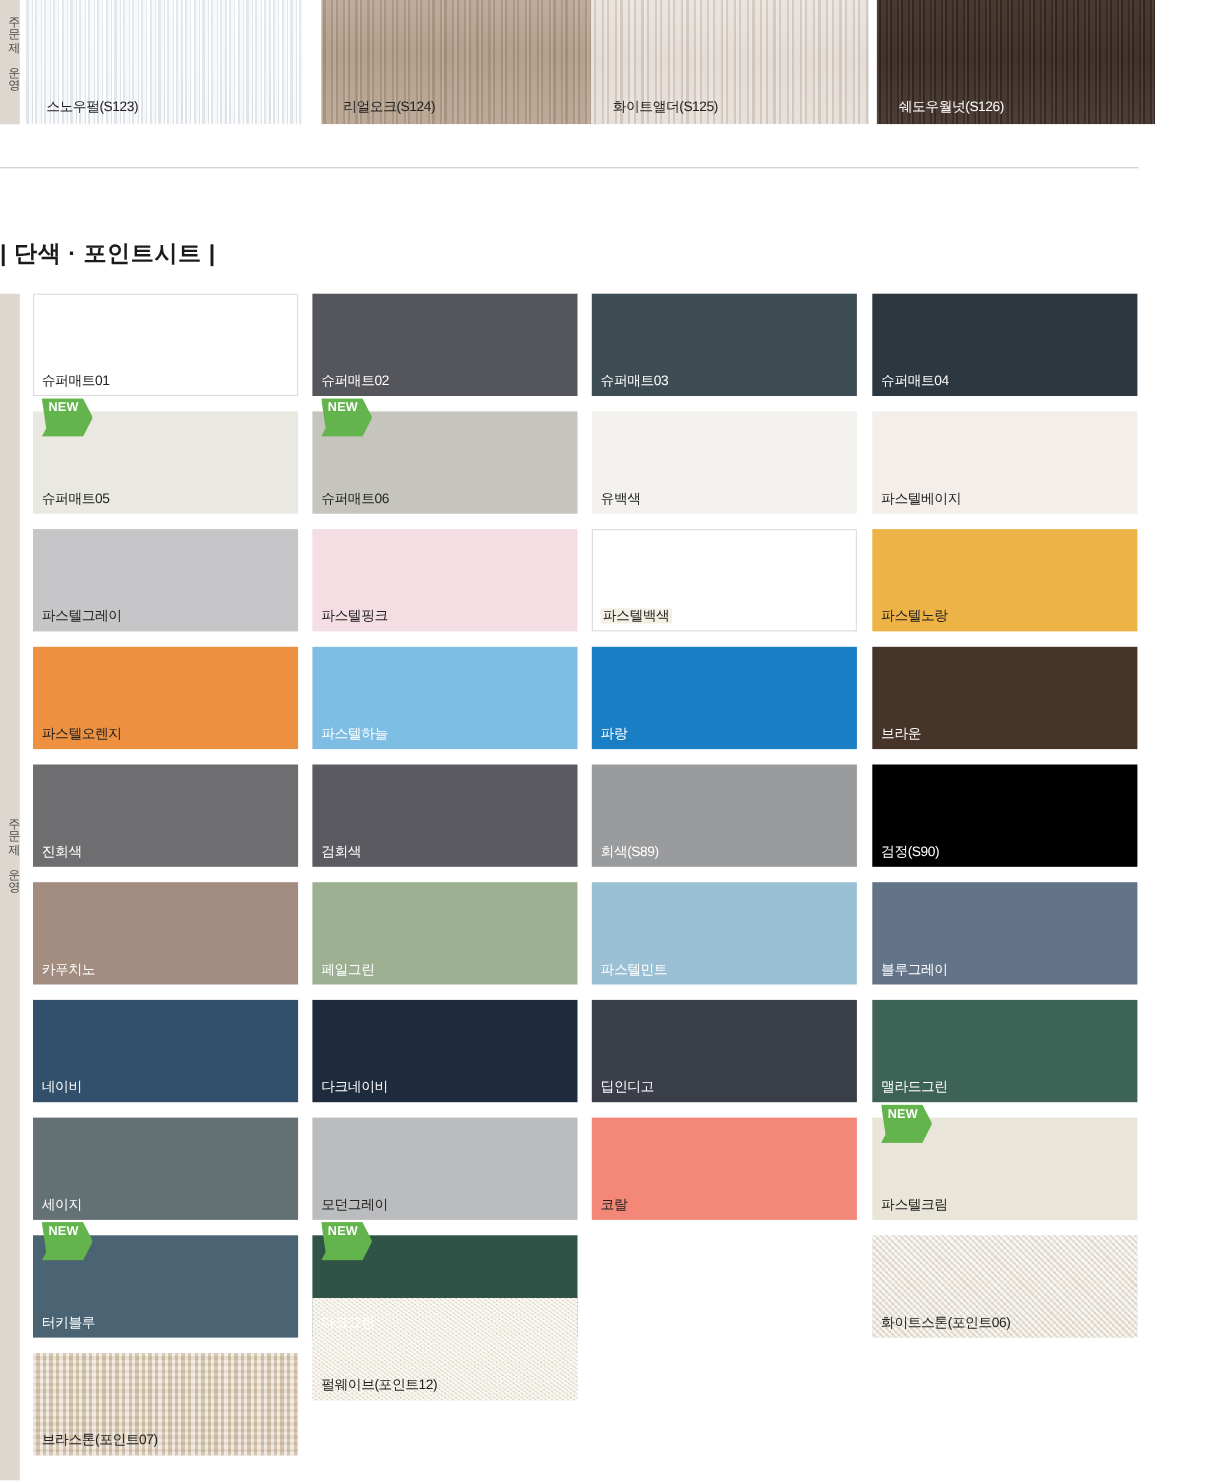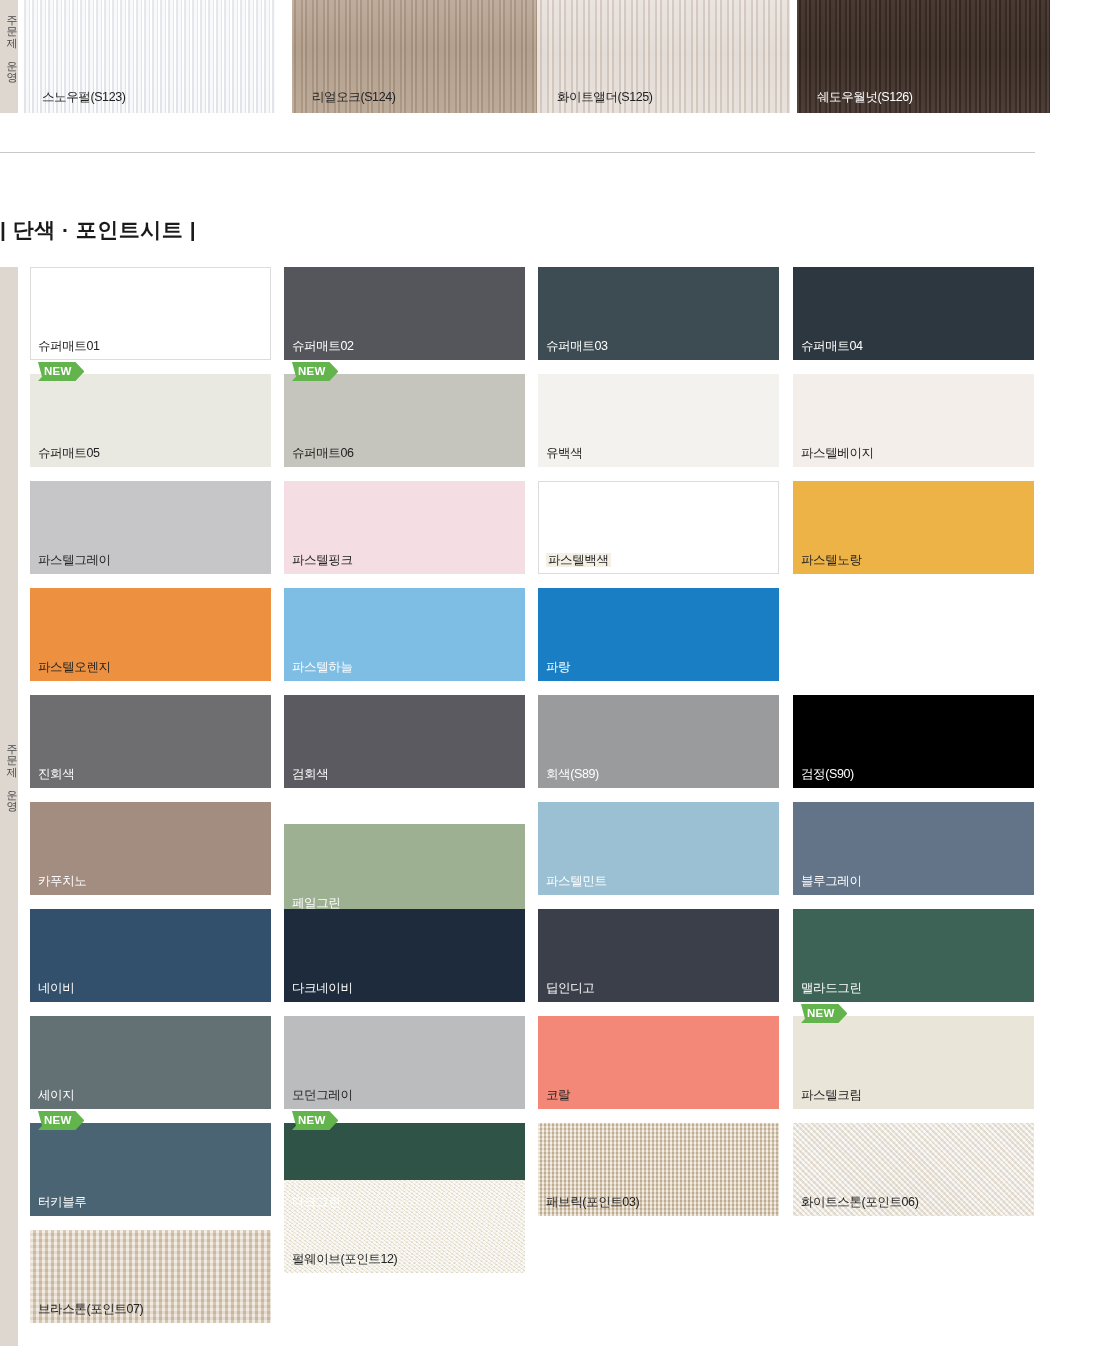--- a/index.html
+++ b/index.html
@@ -168,21 +168,21 @@
   .swatch .sw-name.boxed {
     background: #f4f0e6;
     padding: 0 2px;
   }
 
   
   .new-badge {
     position: absolute;
     left: 8px;
     top: -12px;
-    height: 19px;
+    height: 35px;
     padding: 0 13px 0 6px;
     background: #63b44c;
     color: #ffffff;
     font-size: 11.5px;
     font-weight: bold;
     line-height: 19px;
     letter-spacing: 0.2px;
     z-index: 5;
     clip-path: polygon(0 0, calc(100% - 9px) 0, 100% 50%, calc(100% - 9px) 100%, 0 100%, 4px 78%);
   }
@@ -319,41 +319,45 @@
         <div class="sw-name dark">파스텔오렌지</div>
       </div>
       <div class="swatch" style="left: 284px; top: 321px;">
         <div class="chip" style="background: rgb(126, 189, 228);"></div>
         <div class="sw-name light">파스텔하늘</div>
       </div>
       <div class="swatch" style="left: 538px; top: 321px; padding-left: 28px;">
         <div class="chip" style="background: rgb(26, 126, 196);"></div>
         <div class="sw-name light">파랑</div>
       </div>
+      <div class="swatch" style="left: 793px; top: 321px;">
+        <div class="chip" style="background: rgb(70, 52, 41);"></div>
+        <div class="sw-name light">브라운</div>
+      </div>
       <div class="swatch" style="left: 30px; top: 428px;">
         <div class="chip" style="background: rgb(110, 110, 112);"></div>
         <div class="sw-name light">진회색</div>
       </div>
       <div class="swatch" style="left: 284px; top: 428px;">
         <div class="chip" style="background: rgb(91, 90, 96);"></div>
         <div class="sw-name light">검회색</div>
       </div>
       <div class="swatch" style="left: 538px; top: 428px;">
         <div class="chip" style="background: rgb(154, 155, 157);"></div>
         <div class="sw-name light">회색(S89)</div>
       </div>
       <div class="swatch" style="left: 793px; top: 428px;">
         <div class="chip" style="background: rgb(0, 0, 0);"></div>
         <div class="sw-name light">검정(S90)</div>
       </div>
       <div class="swatch" style="left: 30px; top: 535px;">
         <div class="chip" style="background: rgb(163, 141, 128);"></div>
         <div class="sw-name light">카푸치노</div>
       </div>
-      <div class="swatch" style="left: 284px; top: 535px; margin-top: 22px;">
+      <div class="swatch" style="left: 284px; top: 535px;">
         <div class="chip" style="background: rgb(157, 176, 146);"></div>
         <div class="sw-name light">페일그린</div>
       </div>
       <div class="swatch" style="left: 538px; top: 535px;">
         <div class="chip" style="background: rgb(155, 192, 212);"></div>
         <div class="sw-name light">파스텔민트</div>
       </div>
       <div class="swatch" style="left: 793px; top: 535px; text-decoration: underline;">
         <div class="chip" style="background: rgb(99, 116, 137);"></div>
         <div class="sw-name light">블루그레이</div>
@@ -394,24 +398,20 @@
       <div class="swatch" style="left: 30px; top: 856px;">
         <div class="chip" style="background: rgb(74, 100, 115);"></div>
         <div class="new-badge">NEW</div>
         <div class="sw-name light">터키블루</div>
       </div>
       <div class="swatch" style="left: 284px; top: 856px;">
         <div class="chip" style="background: rgb(47, 84, 71);"></div>
         <div class="new-badge">NEW</div>
         <div class="sw-name light">다크그린</div>
       </div>
-      <div class="swatch" style="left: 538px; top: 856px;">
-        <div class="chip tex-fabric"></div>
-        <div class="sw-name dark">패브릭(포인트03)</div>
-      </div>
       <div class="swatch" style="left: 793px; top: 856px;">
         <div class="chip tex-whitestone"></div>
         <div class="sw-name dark">화이트스톤(포인트06)</div>
       </div>
       <div class="swatch" style="left: 30px; top: 963px;">
         <div class="chip tex-brastone"></div>
         <div class="sw-name dark">브라스톤(포인트07)</div>
       </div>
       <div class="swatch" style="left: 284px; top: 913px;">
         <div class="chip tex-pearl"></div>

